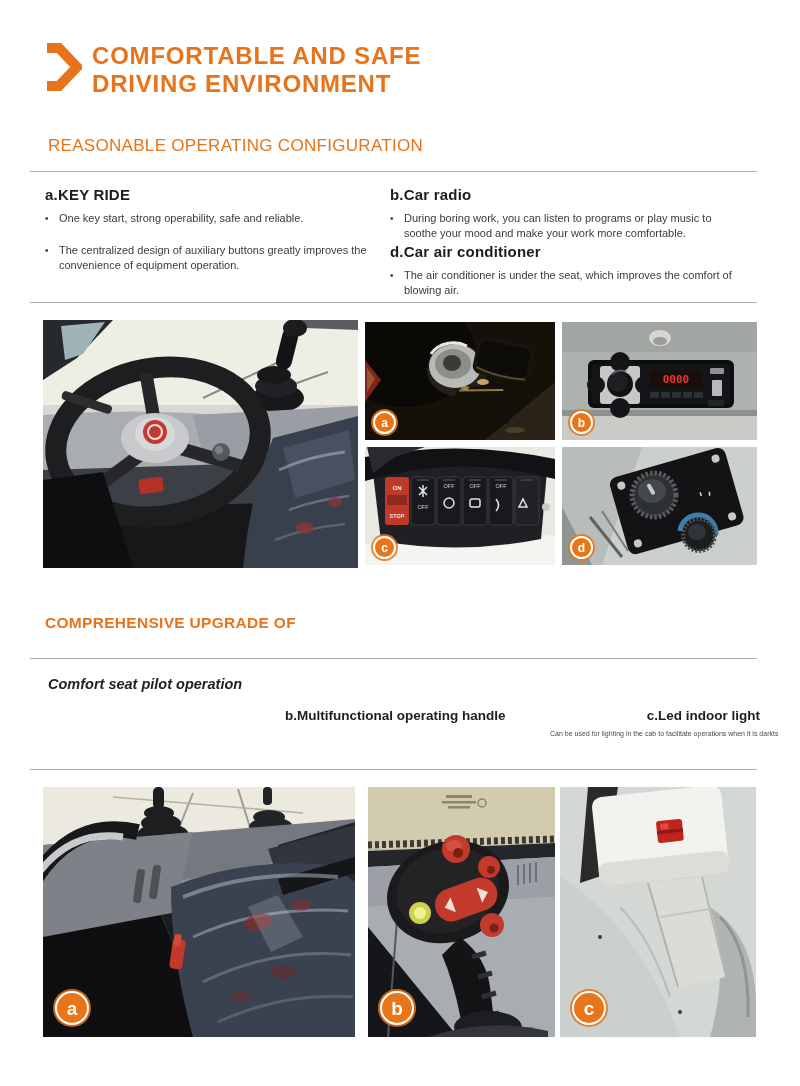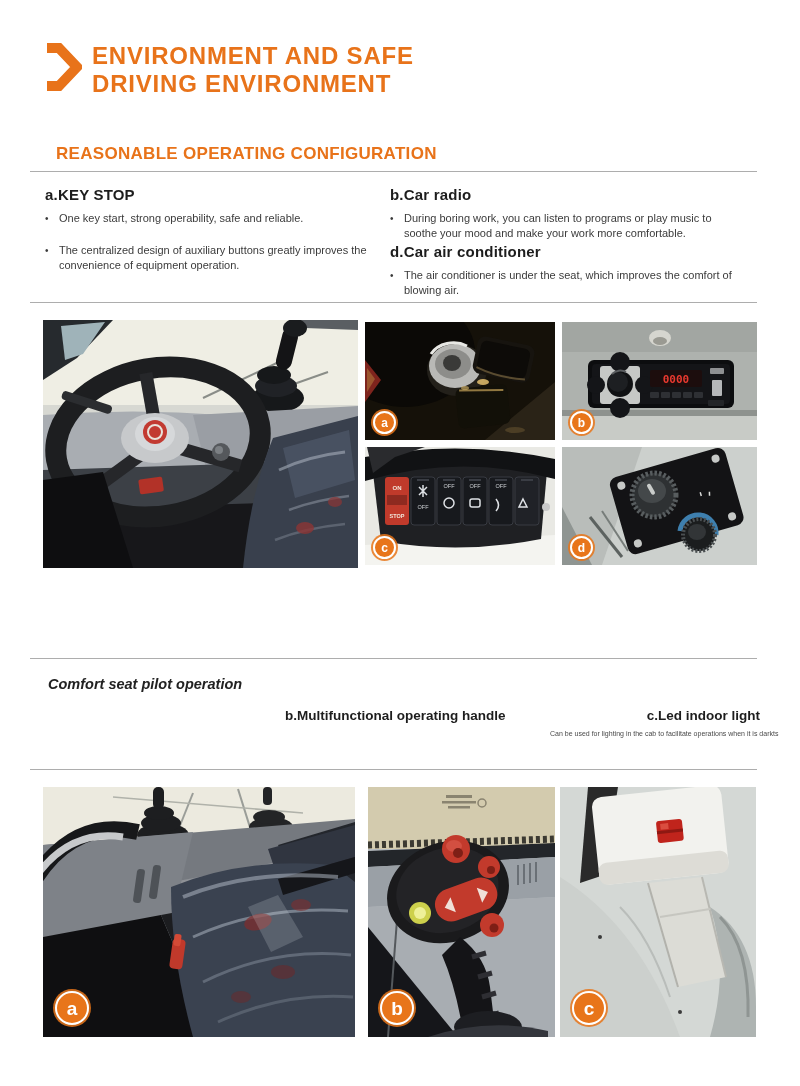--- a/index.html
+++ b/index.html
@@ -4,22 +4,22 @@
 <style>
   html,body{margin:0;padding:0;background:#fff;}
   .page{position:relative;width:800px;height:1086px;background:#ffffff;
         font-family:"Liberation Sans", sans-serif;overflow:hidden;color:#1a1a1a;}
 
   
   .logo{position:absolute;left:44px;top:40px;width:38px;height:54px;}
   .title{position:absolute;left:92px;top:42px;font-size:24px;font-weight:bold;
          color:#E8731A;line-height:28px;letter-spacing:0.8px;}
 
-  .sec1-heading{position:absolute;left:48px;top:136px;margin:8px;font-size:17px;
-         font-weight:bold;color:#E8731A;letter-spacing:0.3px;}
+  .sec1-heading{position:absolute;left:48px;top:136px;margin:0;font-size:17px;
+         font-weight:normal;color:#E8731A;letter-spacing:0.3px;}
   .hr{position:absolute;left:30px;width:727px;height:0;border-top:1px solid #adadad;}
   .hr1{top:171px}.hr2{top:302px}.hr3{top:658px}.hr4{top:769px}
 
   
   .features{position:absolute;left:45px;top:186px;width:712px;display:grid;
             grid-template-columns:345px 367px;grid-template-rows:57px auto;}
   .feat h3{margin:0 0 8px 0;font-size:15px;font-weight:bold;color:#1d1d1d;letter-spacing:0.2px;}
   .bullet{display:flex;font-size:11px;line-height:15px;color:#3b3b3b;padding-right:14px;}
   .bullet .dot{width:14px;flex:0 0 14px;text-align:left;font-size:10px;}
 
@@ -63,30 +63,30 @@
 <body>
 
 <div class="page">
 
   <div class="logo">
     <svg viewBox="0 0 38 54">
       <polyline points="3,8 15,8 33,27 15,46 3,46" fill="none" stroke="#E8731A" stroke-width="10"></polyline>
     </svg>
   </div>
   <div class="title">
-    <div>ENVIRONMENT AND SAFE</div>
+    <div>COMFORTABLE AND SAFE</div>
     <div>DRIVING ENVIRONMENT</div>
   </div>
 
   <h2 class="sec1-heading">REASONABLE OPERATING CONFIGURATION</h2>
   <div class="hr hr1"></div>
 
   <div class="features">
     <div class="feat">
-      <h3>a.KEY STOP</h3>
+      <h3>a.KEY RIDE</h3>
       <div class="bullet">
         <span class="dot">•</span>
         <span>One key start, strong operability, safe and reliable.</span>
       </div>
     </div>
     <div class="feat">
       <h3>b.Car radio</h3>
       <div class="bullet">
         <span class="dot">•</span>
         <span>During boring work, you can listen to programs or play music to soothe your mood and make your work more comfortable.</span>
@@ -285,20 +285,21 @@
         <rect x="88" y="36" width="4" height="12" rx="2" fill="#c9ccca" transform="rotate(-30 90 44)"></rect>
         <circle cx="137" cy="88" r="16" fill="#1b1d1e"></circle>
         <circle cx="137" cy="88" r="16" fill="none" stroke="#4a4f51" stroke-width="4" stroke-dasharray="2,1.8"></circle>
         <ellipse cx="135" cy="85" rx="9" ry="8" fill="#323537"></ellipse>
       </svg>
       <div class="badge sm">d</div>
     </figure>
   </div>
 
   <h2 class="sec2-heading">
+    <div>COMPREHENSIVE UPGRADE OF</div>
   </h2>
   <div class="hr hr3"></div>
 
   <h3 class="subheading">Comfort seat pilot operation</h3>
 
   <div class="minicol mc-b">
     <h4>b.Multifunctional operating handle</h4>
   </div>
   <div class="minicol mc-c">
     <h4>c.Led indoor light</h4>

